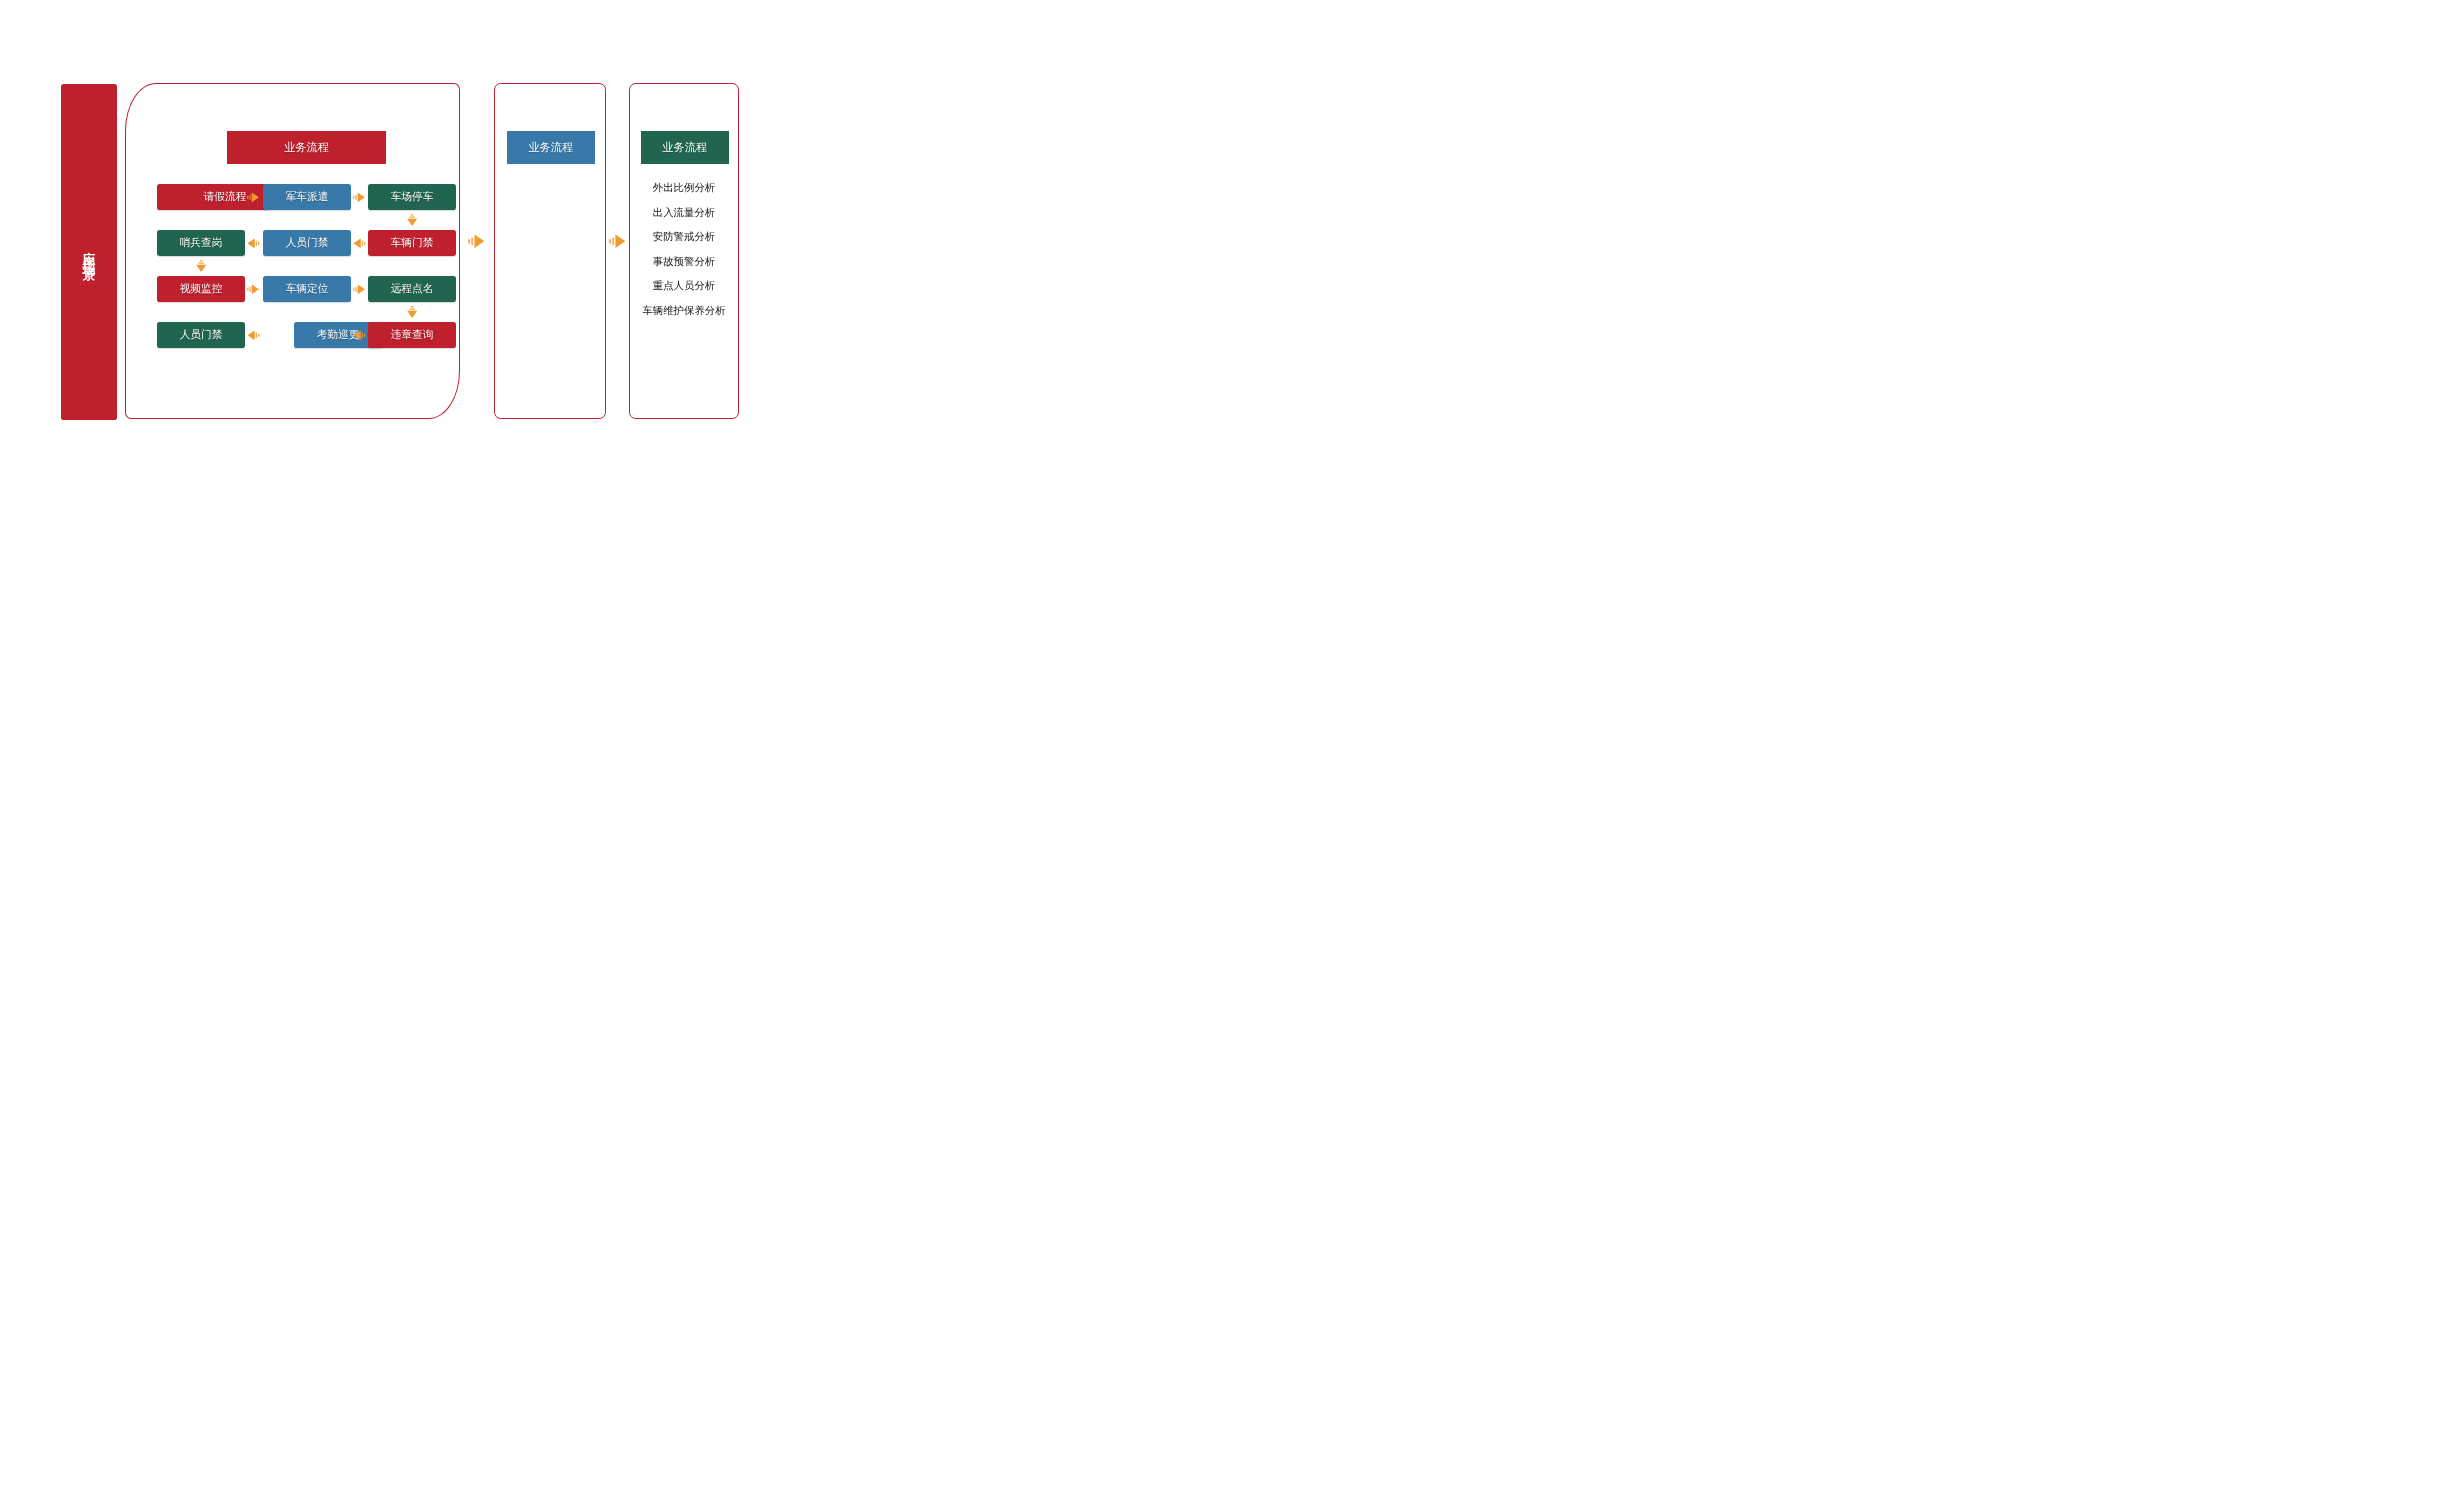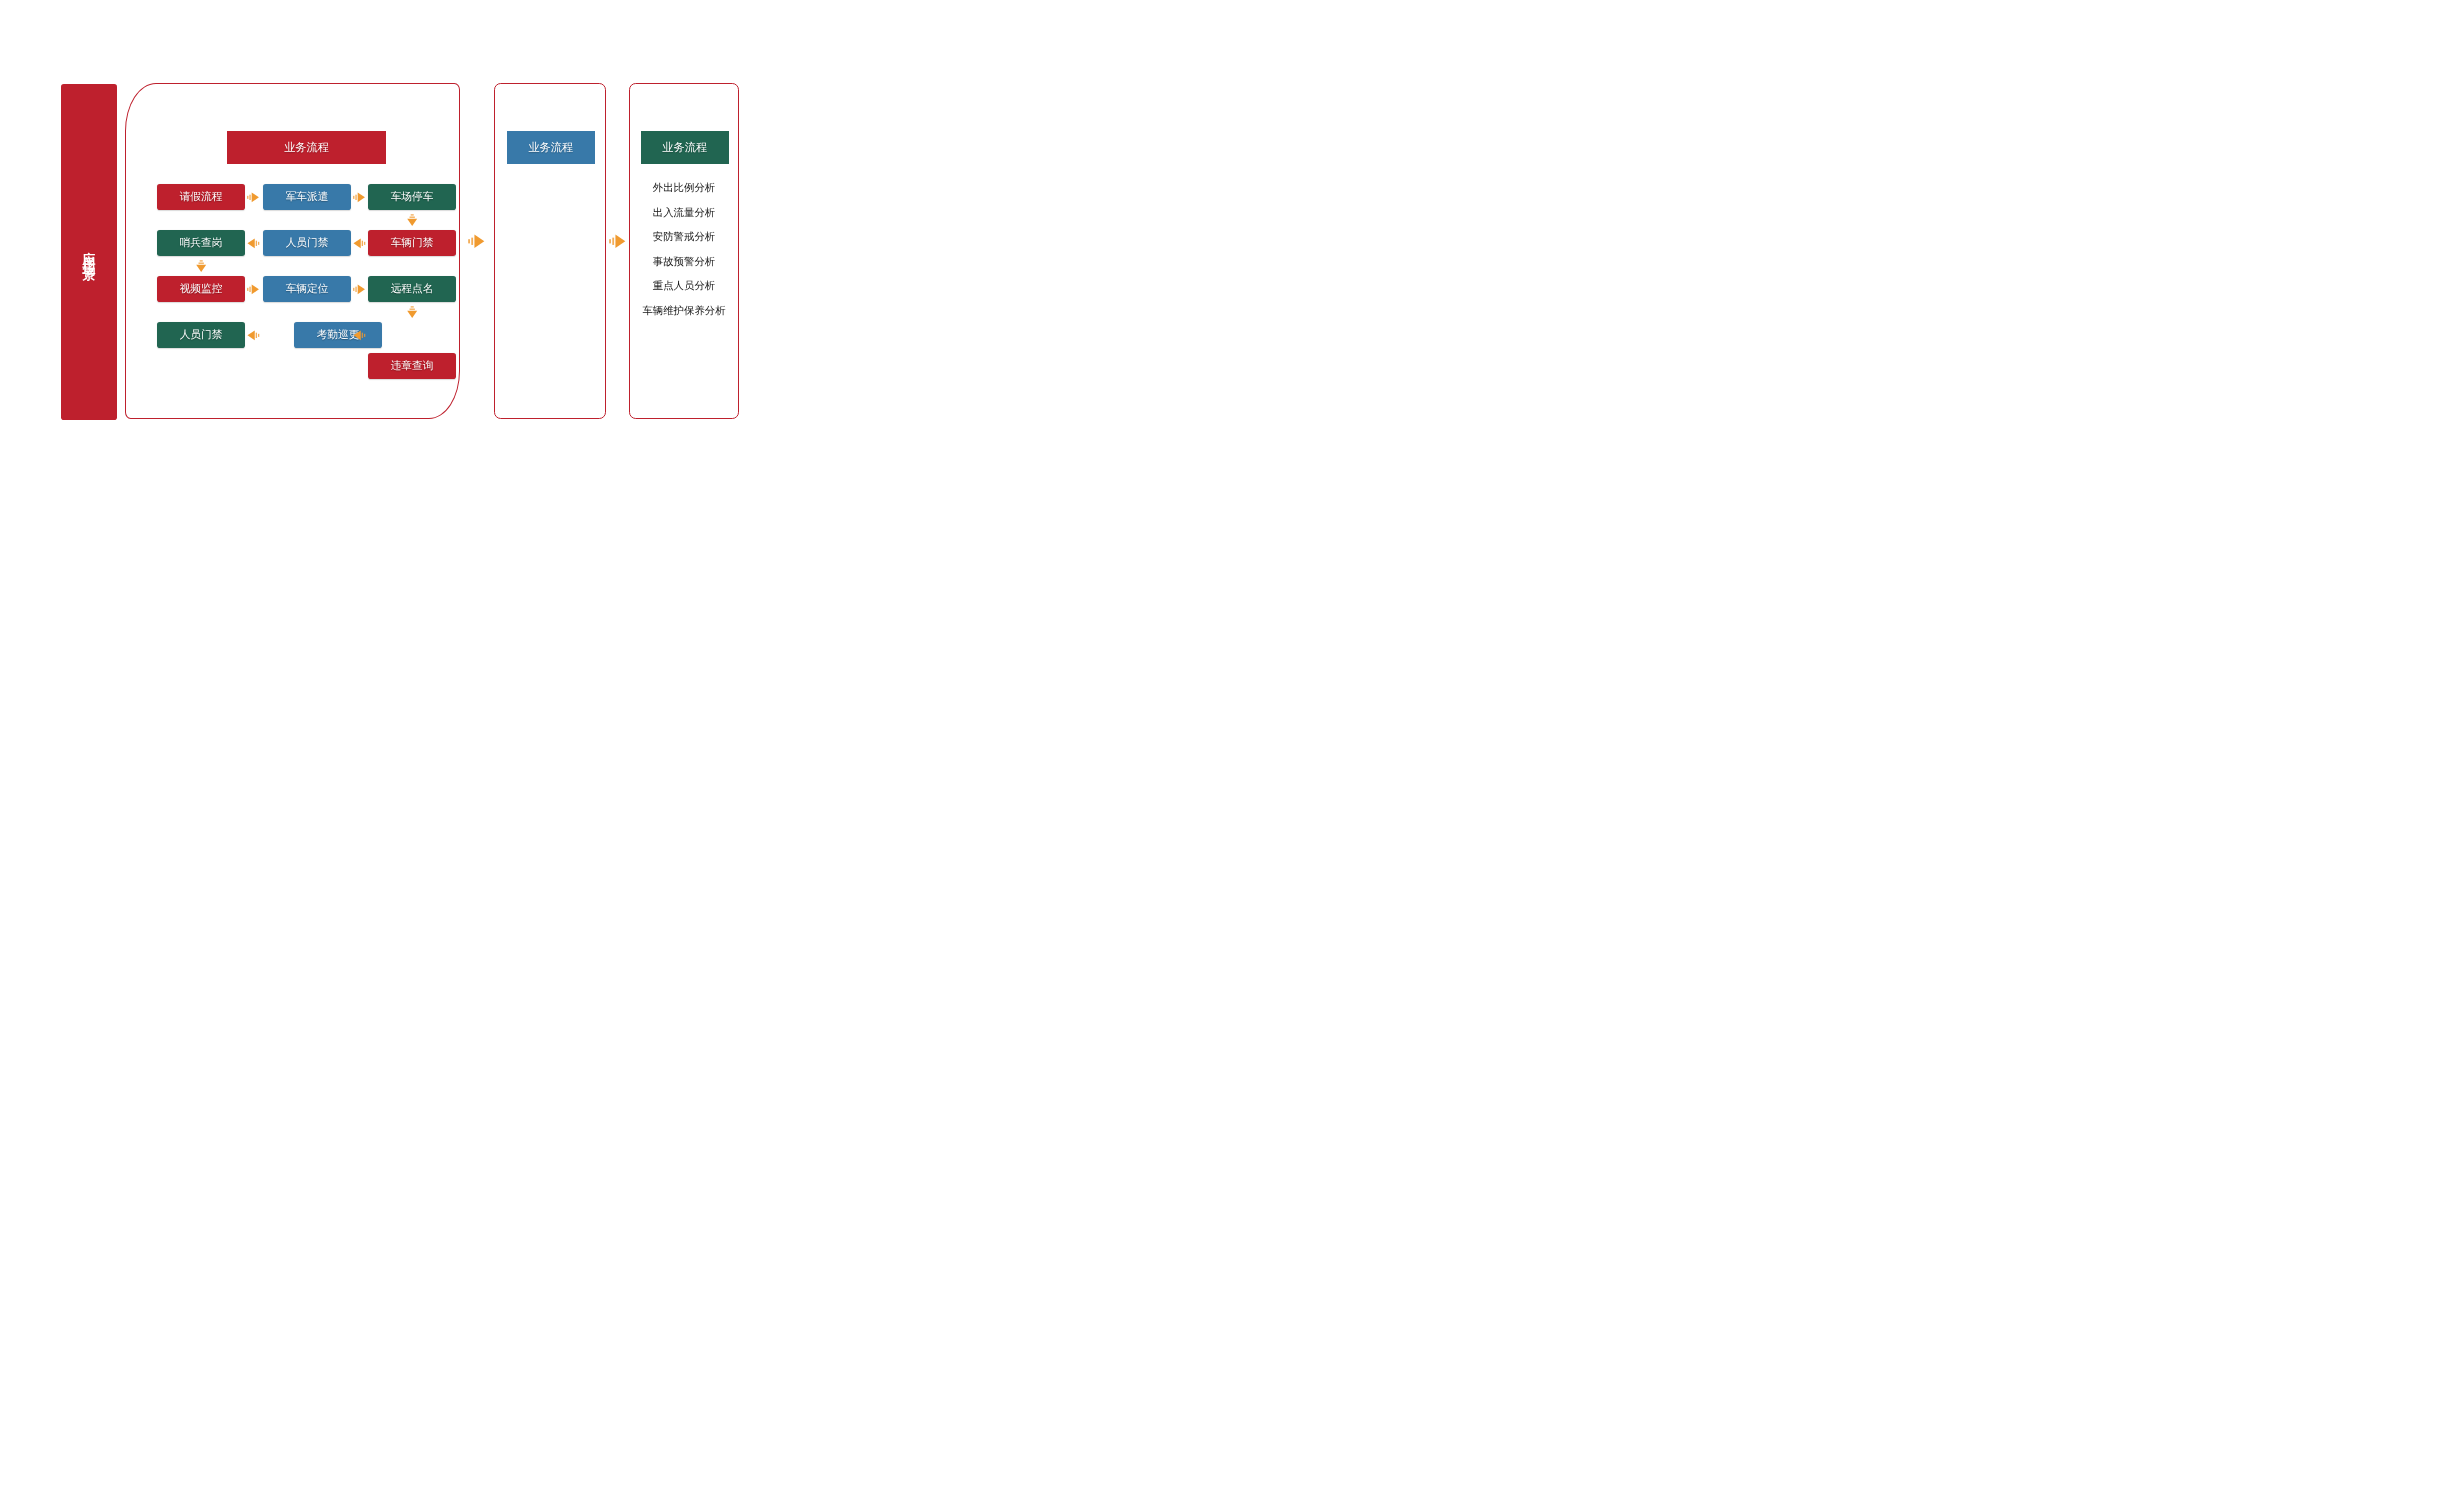--- a/index.html
+++ b/index.html
@@ -67,32 +67,32 @@
 
 <div class="canvas">
 
   <div class="sidebar">
     <div class="sidebar-label">应用场景</div>
   </div>
 
   <section class="panel panel1">
     <div class="panel-header header1">业务流程</div>
     <div id="flow-grid">
-        <div class="flow-box bg-red" style="left: 31px; top: 100px;">请假流程</div>
+        <div class="flow-box bg-red" style="left: 31px; top: 100px; padding-left: 24px;">请假流程</div>
         <div class="flow-box bg-blue" style="left: 137px; top: 100px;">军车派遣</div>
         <div class="flow-box bg-green" style="left: 242px; top: 100px;">车场停车</div>
         <div class="flow-box bg-green" style="left: 31px; top: 146px;">哨兵查岗</div>
         <div class="flow-box bg-blue" style="left: 137px; top: 146px;">人员门禁</div>
         <div class="flow-box bg-red" style="left: 242px; top: 146px;">车辆门禁</div>
         <div class="flow-box bg-red" style="left: 31px; top: 192px;">视频监控</div>
         <div class="flow-box bg-blue" style="left: 137px; top: 192px;">车辆定位</div>
         <div class="flow-box bg-green" style="left: 242px; top: 192px;">远程点名</div>
         <div class="flow-box bg-green" style="left: 31px; top: 238px;">人员门禁</div>
         <div class="flow-box bg-blue" style="left: 137px; top: 238px; margin-left: 31px;">考勤巡更</div>
-        <div class="flow-box bg-red" style="left: 242px; top: 238px; margin-top: 31px;">违章查询</div>
+        <div class="flow-box bg-red" style="left: 242px; top: 238px;">违章查询</div>
       </div>
   <span class="arrow" style="width: 12.4px; height: 10.7px; left: 121px; top: 108px;"><svg width="12.4" height="10.7" viewBox="0 0 32 28" style="transform:rotate(0deg);transform-origin:50% 50%;">
           <rect class="ar-stripe" x="0" y="10" width="3.5" height="8"></rect>
           <rect class="ar-stripe" x="6" y="7" width="3.5" height="14"></rect>
           <polygon class="ar-head" points="12,1 31,14 12,27"></polygon>
         </svg></span>
       <span class="arrow" style="width: 12.4px; height: 10.7px; left: 227px; top: 108px;"><svg width="12.4" height="10.7" viewBox="0 0 32 28" style="transform:rotate(0deg);transform-origin:50% 50%;">
           <rect class="ar-stripe" x="0" y="10" width="3.5" height="8"></rect>
           <rect class="ar-stripe" x="6" y="7" width="3.5" height="14"></rect>
           <polygon class="ar-head" points="12,1 31,14 12,27"></polygon>

